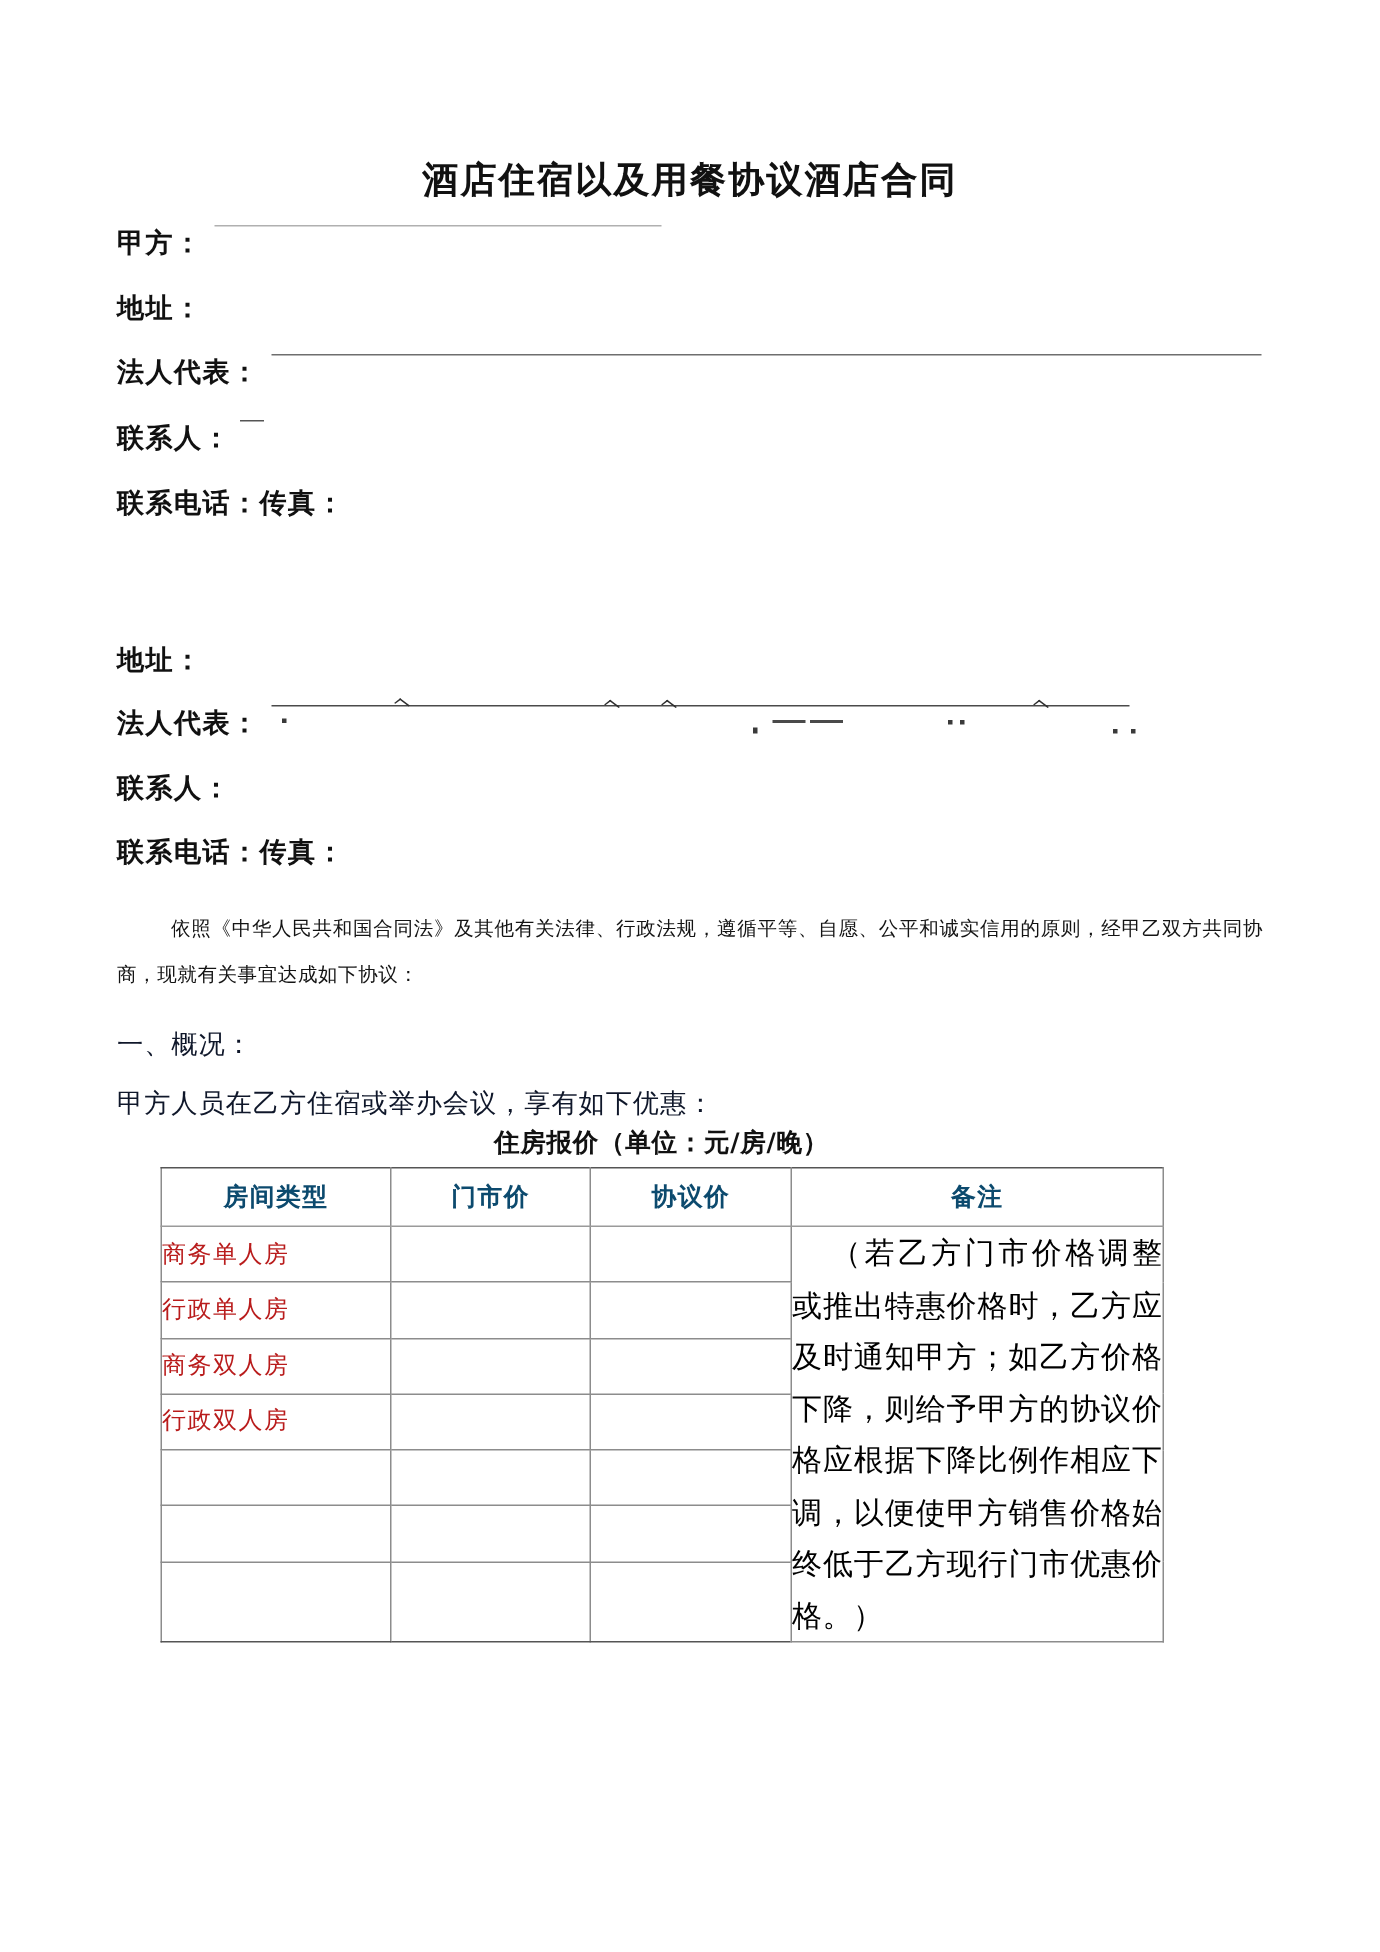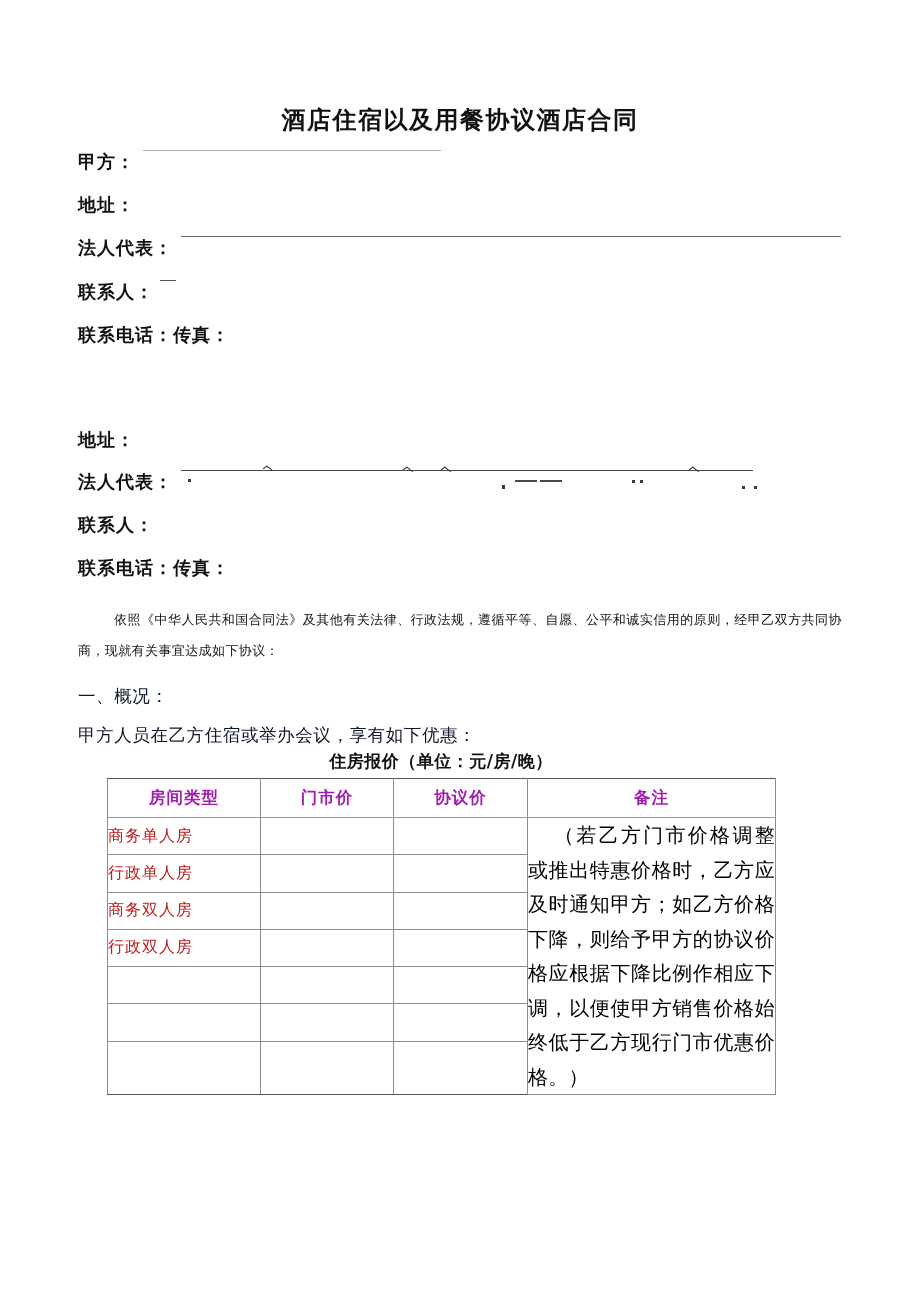--- a/index.html
+++ b/index.html
@@ -153,21 +153,21 @@
     margin: 0;
     border: 1px solid #8c8c8c;
     vertical-align: middle;
     font-weight: 400;
   }
   .price-table th {
     height: 38px;
     font-size: 16.5px;
     font-weight: 700;
     letter-spacing: 1px;
-    color: #a21caf;
+    color: #0c4a6e;
     border-top: 1.7px solid #555;
     border-bottom: 1.4px solid #9a9a9a;
     text-align: center;
   }
   .col-type   { width: 153px; }
   .col-rack   { width: 133px; }
   .col-agreed { width: 134px; }
   .col-remark { width: 248px; }
 
   .price-table td.type-cell {

